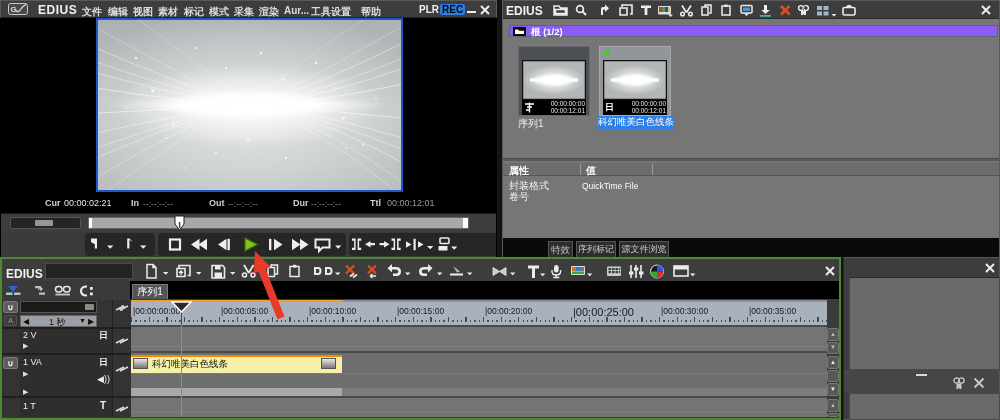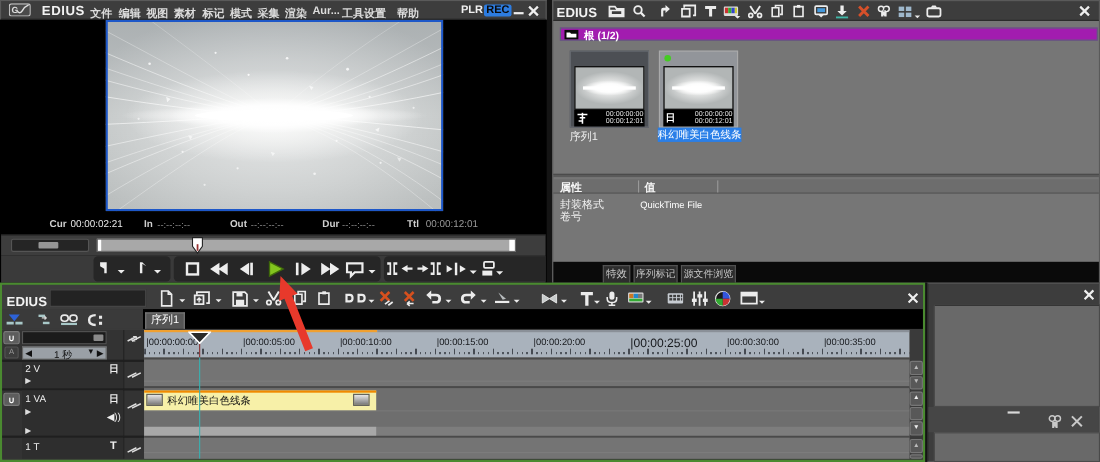--- a/index.html
+++ b/index.html
@@ -245,21 +245,21 @@
 
         <rect x="292" y="4.5" width="12" height="7.5" rx="1.5" fill="none" stroke="#ececec" stroke-width="1.6"></rect>
         <path d="M295 4 l1.5 -2 h3 l1.5 2 z" fill="#ececec"></path>
       </g>
     </svg>
     <svg class="abs" style="left:478px;top:4px;" width="10" height="10" viewBox="0 0 10 10">
         <path d="M1 1 L9 9 M9 1 L1 9" stroke="#eeeeee" stroke-width="2"></path>
       </svg>
   </div>
 
-  <div class="abs" style="left:6px;top:24px;width:489px;height:12px;background:#a21caf;border:1px solid #596675;">
+  <div class="abs" style="left:6px;top:24px;width:489px;height:12px;background:#8b5cf6;border:1px solid #596675;">
     <svg class="abs" style="left:3px;top:1px;" width="13" height="9" viewBox="0 0 13 9">
       <rect x="0" y="0" width="13" height="9" fill="#0a0a0a"></rect>
       <path d="M2 2.5 h3.2 l1 1.2 h4.8 v3.3 H2 z" fill="#ffffff"></path>
     </svg>
     <span class="abs" style="left:21px;top:0px;font-size:9.5px;font-weight:bold;color:#ffffff;">根 (1/2)</span>
   </div>
 
   <div class="abs" style="left:15px;top:45px;width:72px;height:70px;background:#4c4f54;border:1px solid #666a70;">
     <svg class="abs" style="left:3px;top:13px;" width="64" height="40" viewBox="0 0 64 40" preserveAspectRatio="none">
       <rect x="0" y="0" width="64" height="40" fill="#b2b6b6"></rect>

